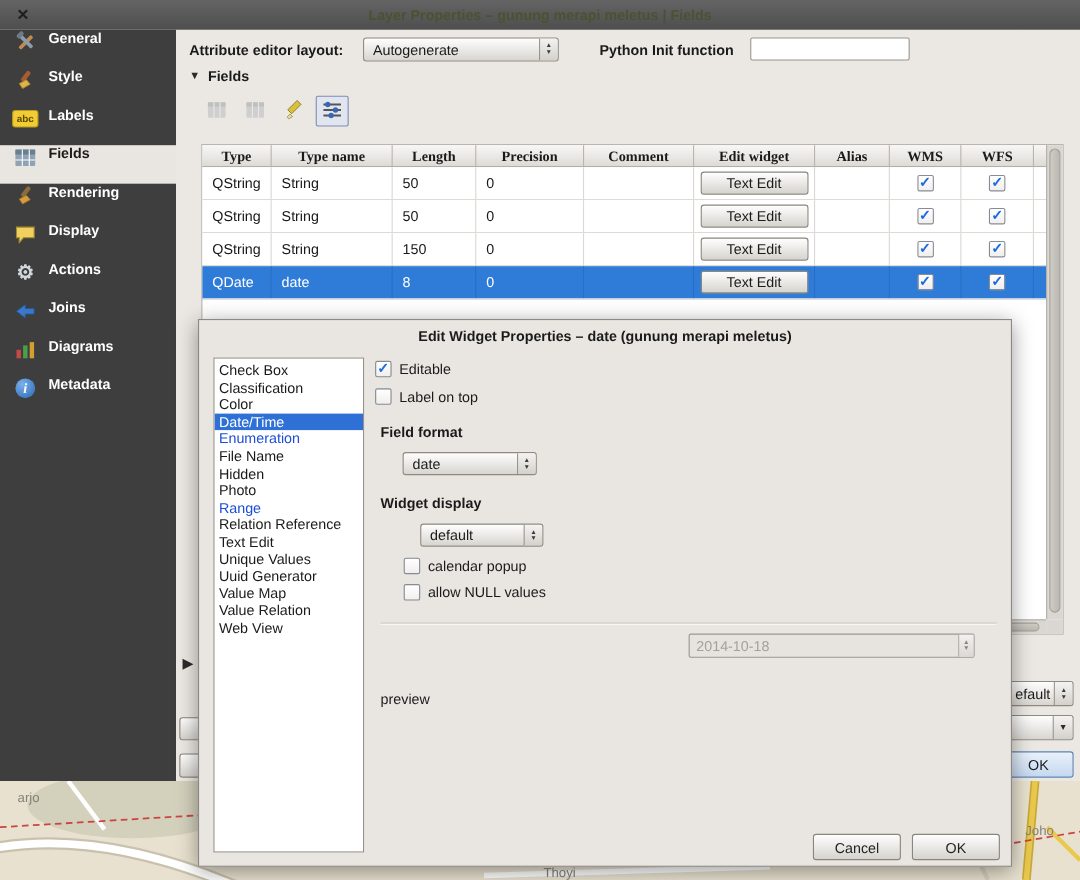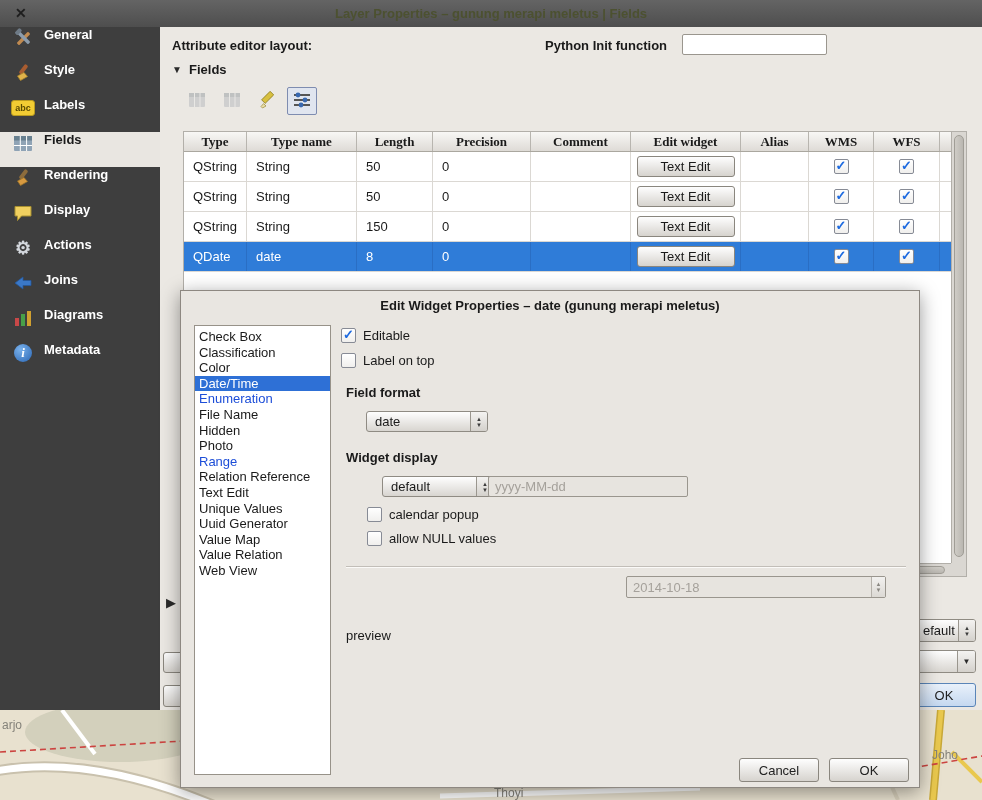--- a/index.html
+++ b/index.html
@@ -122,21 +122,21 @@
     <path d="M -10 62 Q 90 42 220 98" stroke="#ffffff" stroke-width="7" fill="none"></path>
     <path d="M 62 0 L 95 44" stroke="#ffffff" stroke-width="4" fill="none"></path>
     <path d="M 860 8 L 898 90" stroke="#d8d0bc" stroke-width="4" fill="none"></path>
     <path d="M 941 0 L 933 90" stroke="#c8a838" stroke-width="8" fill="none"></path>
     <path d="M 941 0 L 933 90" stroke="#e9c84e" stroke-width="5" fill="none"></path>
     <path d="M 952 42 L 982 72" stroke="#e9c84e" stroke-width="4" fill="none"></path>
     <path d="M 0 42 L 200 30" stroke="#cc4440" stroke-width="1.6" stroke-dasharray="6 4" fill="none"></path>
     <path d="M 912 58 L 982 46" stroke="#cc4440" stroke-width="1.6" stroke-dasharray="6 4" fill="none"></path>
     <path d="M 440 86 L 700 78" stroke="#ffffff" stroke-width="5" fill="none"></path>
   </svg>
-  <div class="map-label" style="left:2px; top:8px;">arjo</div>
+  <div class="map-label" style="left:16px; top:8px;">arjo</div>
   <div class="map-label" style="left:848px; top:14px;">Nangsri</div>
   <div class="map-label" style="left:932px; top:38px;">Joho</div>
   <div class="map-label" style="left:494px; top:76px;">Thoyi</div>
 </div>
 
 <div class="titlebar">
   <span class="close-x">✕</span>
   <span class="title">Layer Properties – gunung merapi meletus | Fields</span>
 </div>
 
@@ -227,20 +227,27 @@
       <span class="s-icon">
           <span class="info-badge">i</span>
         </span>
       <span>Metadata</span>
     </div>
   </div>
 
   <div class="main">
 
     <div class="lbl" style="left:12px; top:11px;">Attribute editor layout:</div>
+    <div class="combo" style="left:170px; top:7px; width:178px; height:22px;">
+      <span>Autogenerate</span>
+      <span class="arrows">
+          <span>▲</span>
+          <span>▼</span>
+        </span>
+    </div>
     <div class="lbl" style="left:385px; top:11px;">Python Init function</div>
     <div class="textfield" style="left:522px; top:7px; width:145px; height:21px;">
       <span></span>
     </div>
 
     <span class="tri" style="left:12px; top:37px;">▼</span>
     <div class="lbl" style="left:29px; top:35px;">Fields</div>
 
     <div class="toolbar">
       <div class="tool-btn disabled">
@@ -461,23 +468,20 @@
   </div>
 
   <div class="lbl" style="left:165px; top:159px;">Widget display</div>
   <div class="combo" style="left:185px; top:185px; width:112px; height:21px;margin-left:16px;">
     <span>default</span>
     <span class="arrows">
         <span>▲</span>
         <span>▼</span>
       </span>
   </div>
-  <div class="textfield disabled" style="left:307px; top:185px; width:200px; height:21px;">
-    <span>yyyy-MM-dd</span>
-  </div>
 
   <div class="cbrow" style="left:186px; top:216px;">
     <span class="chk"></span>
     <span>calendar popup</span>
   </div>
   <div class="cbrow" style="left:186px; top:240px;">
     <span class="chk"></span>
     <span>allow NULL values</span>
   </div>
 

